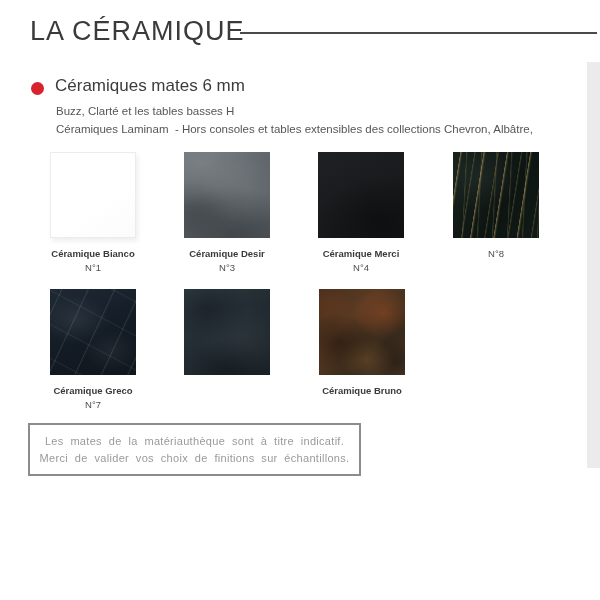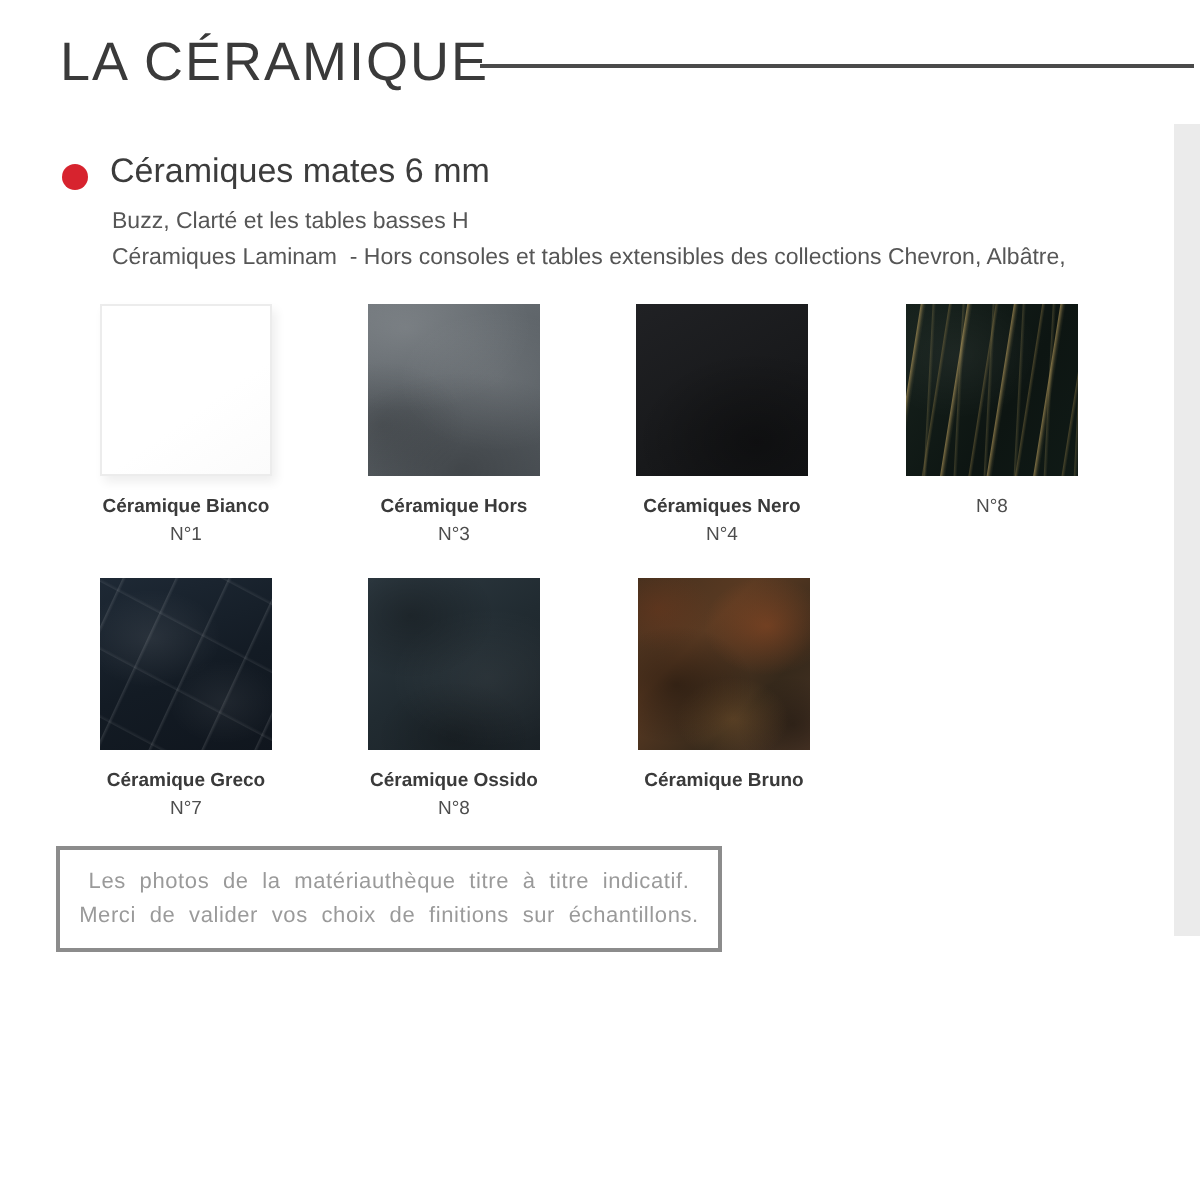--- a/index.html
+++ b/index.html
@@ -116,29 +116,29 @@
     <div class="tile tile-bianco"></div>
     <figcaption class="cap">
       <div class="sname">Céramique Bianco</div>
       <div class="snum">N°1</div>
     </figcaption>
   </figure>
 
   <figure class="cell" style="left:164px;top:152px">
     <div class="tile tile-calce"></div>
     <figcaption class="cap">
-      <div class="sname">Céramique Hors</div>
+      <div class="sname">Céramique Desir</div>
       <div class="snum">N°3</div>
     </figcaption>
   </figure>
 
   <figure class="cell" style="left:298px;top:152px">
     <div class="tile tile-nero"></div>
     <figcaption class="cap">
-      <div class="sname">Céramiques Nero</div>
+      <div class="sname">Céramique Merci</div>
       <div class="snum">N°4</div>
     </figcaption>
   </figure>
 
   <figure class="cell" style="left:433px;top:152px">
     <div class="tile tile-desir"></div>
     <figcaption class="cap">
       <div class="snum">N°8</div>
     </figcaption>
   </figure>
@@ -146,33 +146,29 @@
   <figure class="cell" style="left:30px;top:289px">
     <div class="tile tile-greco"></div>
     <figcaption class="cap">
       <div class="sname">Céramique Greco</div>
       <div class="snum">N°7</div>
     </figcaption>
   </figure>
 
   <figure class="cell" style="left:164px;top:289px">
     <div class="tile tile-ossido"></div>
-    <figcaption class="cap">
-      <div class="sname">Céramique Ossido</div>
-      <div class="snum">N°8</div>
-    </figcaption>
   </figure>
 
   <figure class="cell" style="left:299px;top:289px">
     <div class="tile tile-bruno"></div>
     <figcaption class="cap">
       <div class="sname">Céramique Bruno</div>
     </figcaption>
   </figure>
 
   <div class="notice">
-    <div>Les photos de la matériauthèque titre à titre indicatif.</div>
+    <div>Les mates de la matériauthèque sont à titre indicatif.</div>
     <div>Merci de valider vos choix de finitions sur échantillons.</div>
   </div>
 
   <div class="edge-strip"></div>
 
 </div>
 
 </body></html>

